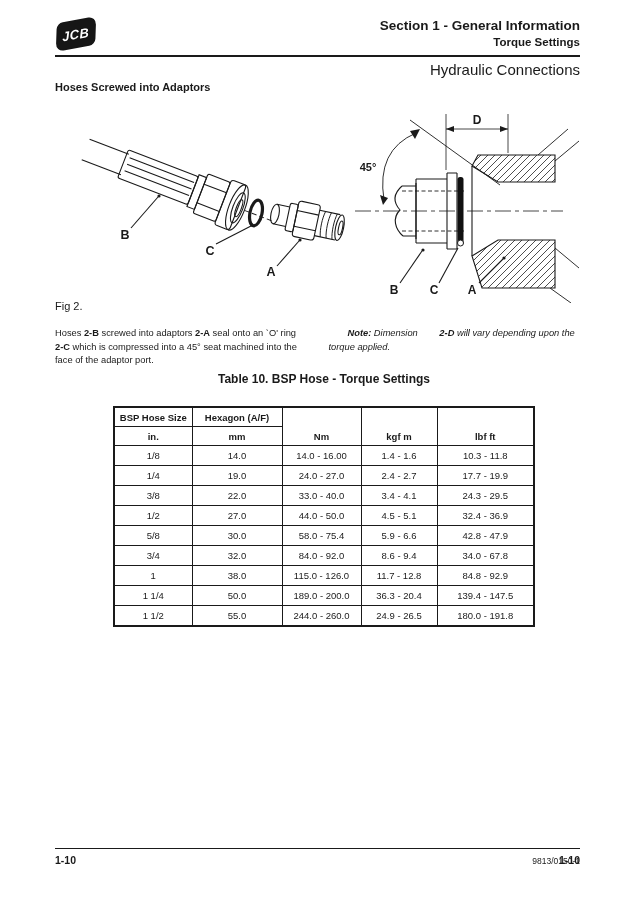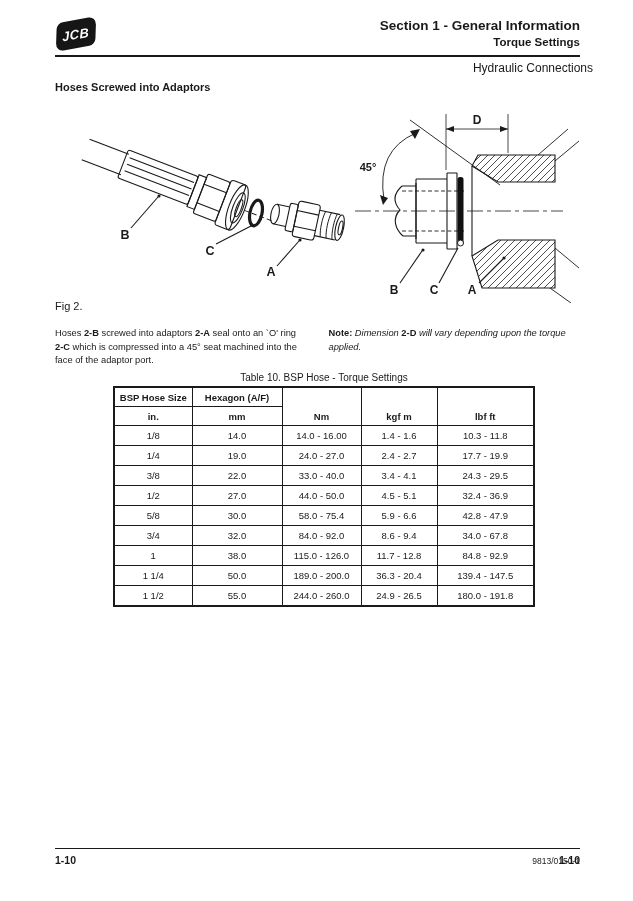--- a/index.html
+++ b/index.html
@@ -14,36 +14,36 @@
     display:flex;align-items:center;justify-content:center;box-shadow:0 0 0 1px #161616;
   }
   .logo span{
     color:#fff;font-weight:bold;font-style:italic;font-size:13px;letter-spacing:.5px;
     transform:skewX(6deg);text-shadow:0 0 1px #000;
   }
   .hdr-titles{position:absolute;top:18px;right:53px;text-align:right;line-height:1.25;}
   .hdr-title{font-size:13.5px;font-weight:bold;}
   .hdr-sub{font-size:11.5px;font-weight:bold;}
   .hdr-rule{position:absolute;left:55px;right:53px;top:55px;height:2px;background:#1a1a1a;}
-  .breadcrumb{position:absolute;top:61px;right:40px;font-size:12px;}
+  .breadcrumb{position:absolute;top:61px;right:53px;font-size:15px;}
   .heading{position:absolute;top:81px;left:55px;font-size:11px;font-weight:bold;}
   
   .figure{position:absolute;left:55px;top:98px;width:525px;height:205px;}
   .figcap{position:absolute;top:300px;left:55px;width:525px;text-align:left;
     font-size:11px;font-weight:normal;}
   svg text{font-family:"Liberation Sans", sans-serif;}
   
   .cols{position:absolute;top:327px;left:55px;width:525px;display:flex;gap:22px;
     font-size:9.3px;line-height:13.5px;}
   .cols p{margin:0;width:252px;}
   .note-i{font-style:italic;}
-  .note-b{font-weight:bold;}
+  .note-b{font-style:italic;font-weight:bold;margin-left:19px;}
   
   .tablewrap{position:absolute;left:113px;top:372px;width:422px;}
-  .tcaption{text-align:center;font-size:10px;font-weight:normal;margin-bottom:3px;}
+  .tcaption{text-align:center;font-size:12px;font-weight:bold;margin-bottom:20px;}
   table{border-collapse:collapse;width:422px;table-layout:fixed;border:2px solid #1a1a1a;}
   th,td{border:1.2px solid #1a1a1a;text-align:center;padding:1px;font-size:9.5px;}
   th{font-weight:bold;height:16px;vertical-align:middle;}
   th.merged{vertical-align:bottom;padding-bottom:3px;}
   td{height:17px;}
   
   .f-rule{position:absolute;left:55px;right:53px;top:848px;height:1.2px;background:#1a1a1a;}
   .f-left{position:absolute;left:55px;top:854px;font-size:10.5px;font-weight:bold;}
   .f-right{position:absolute;right:53px;top:854px;font-size:10.5px;font-weight:bold;}
   .f-center{position:absolute;left:55px;top:856px;width:525px;text-align:right;font-size:8.5px;}

